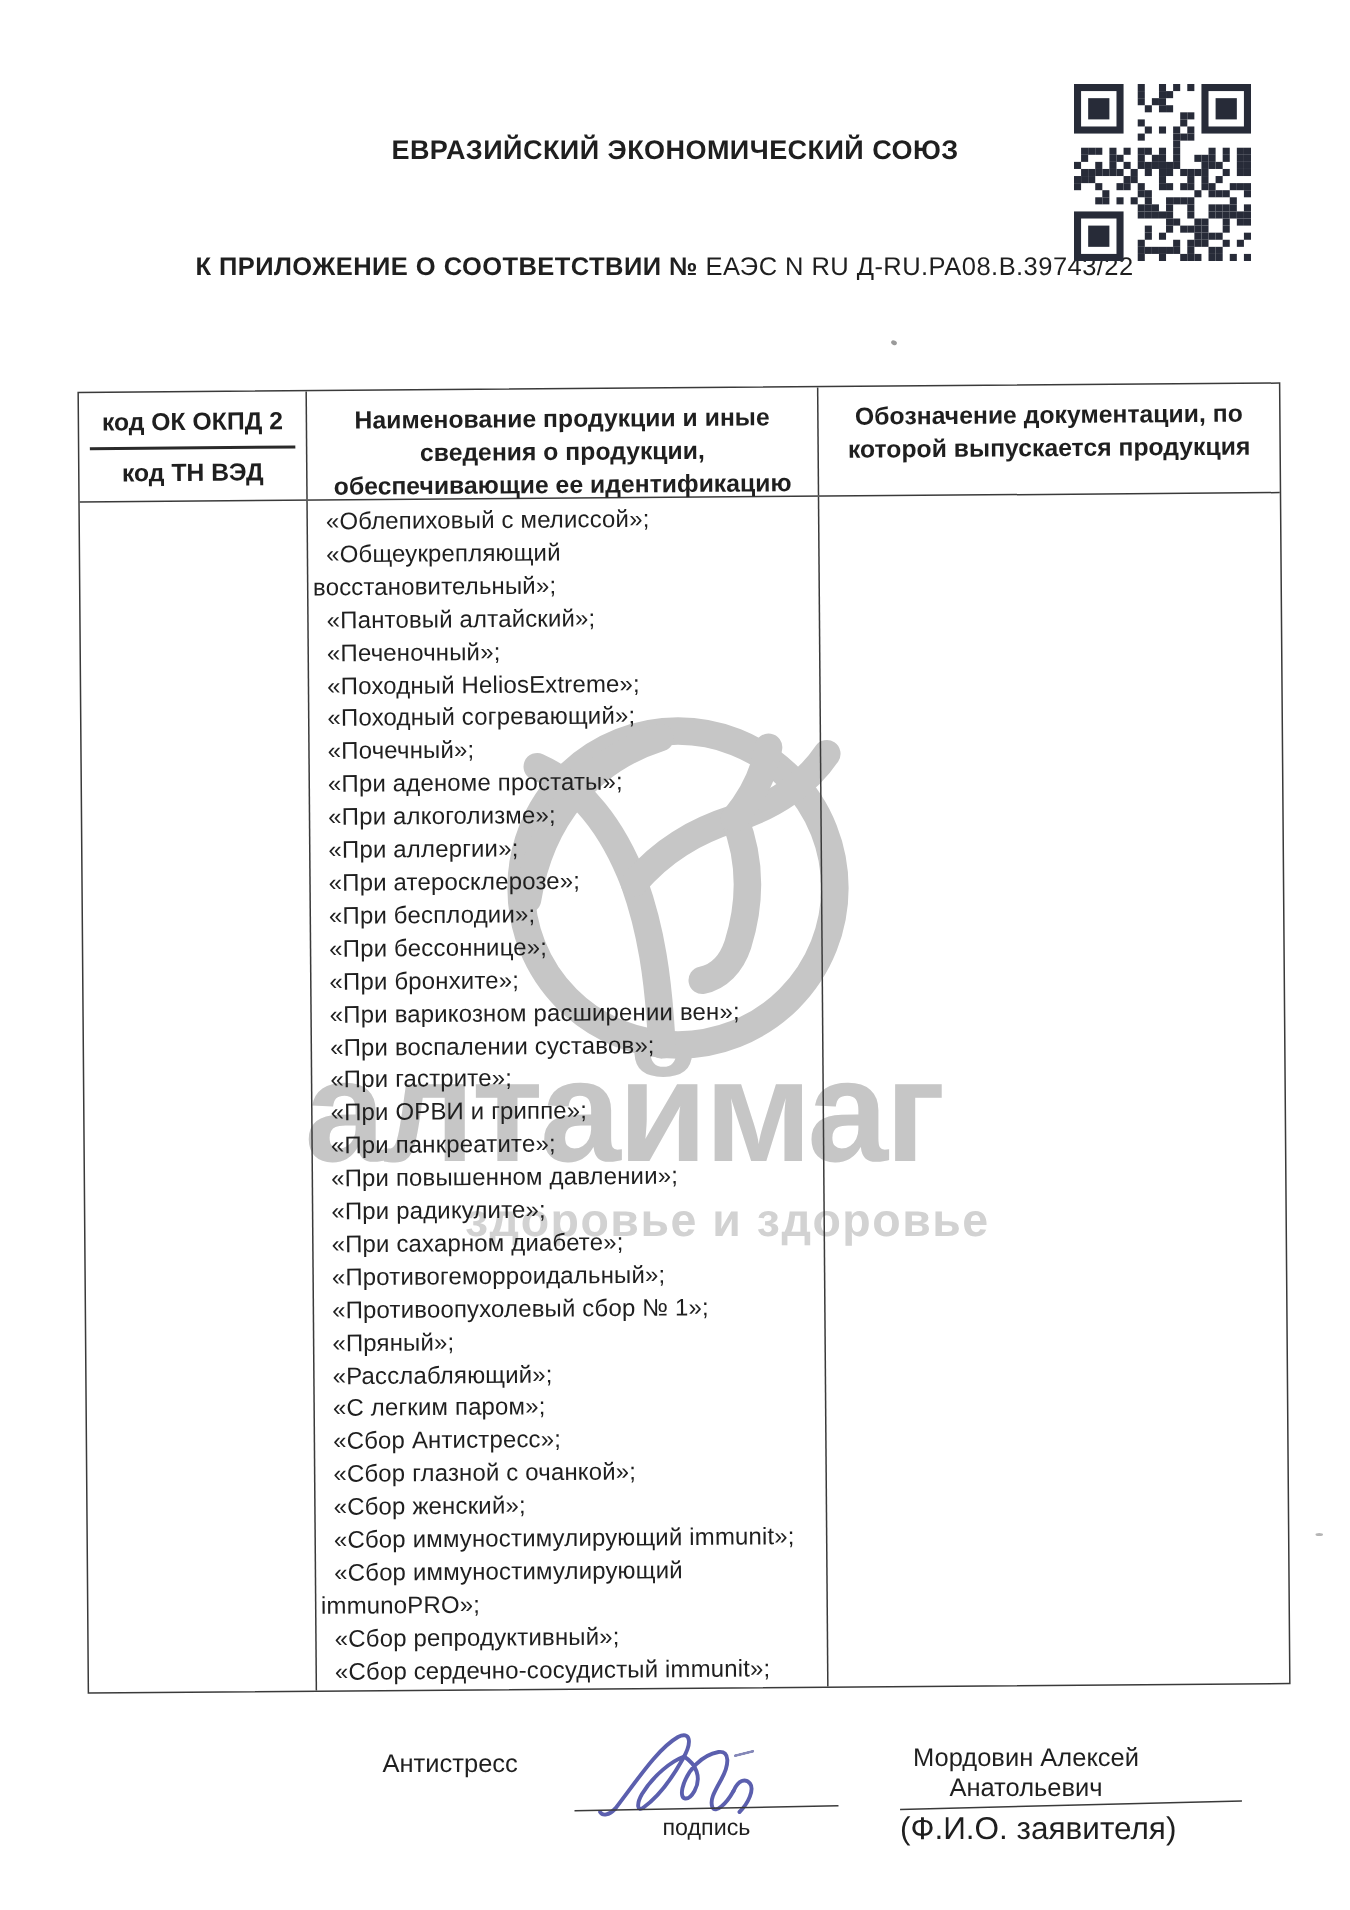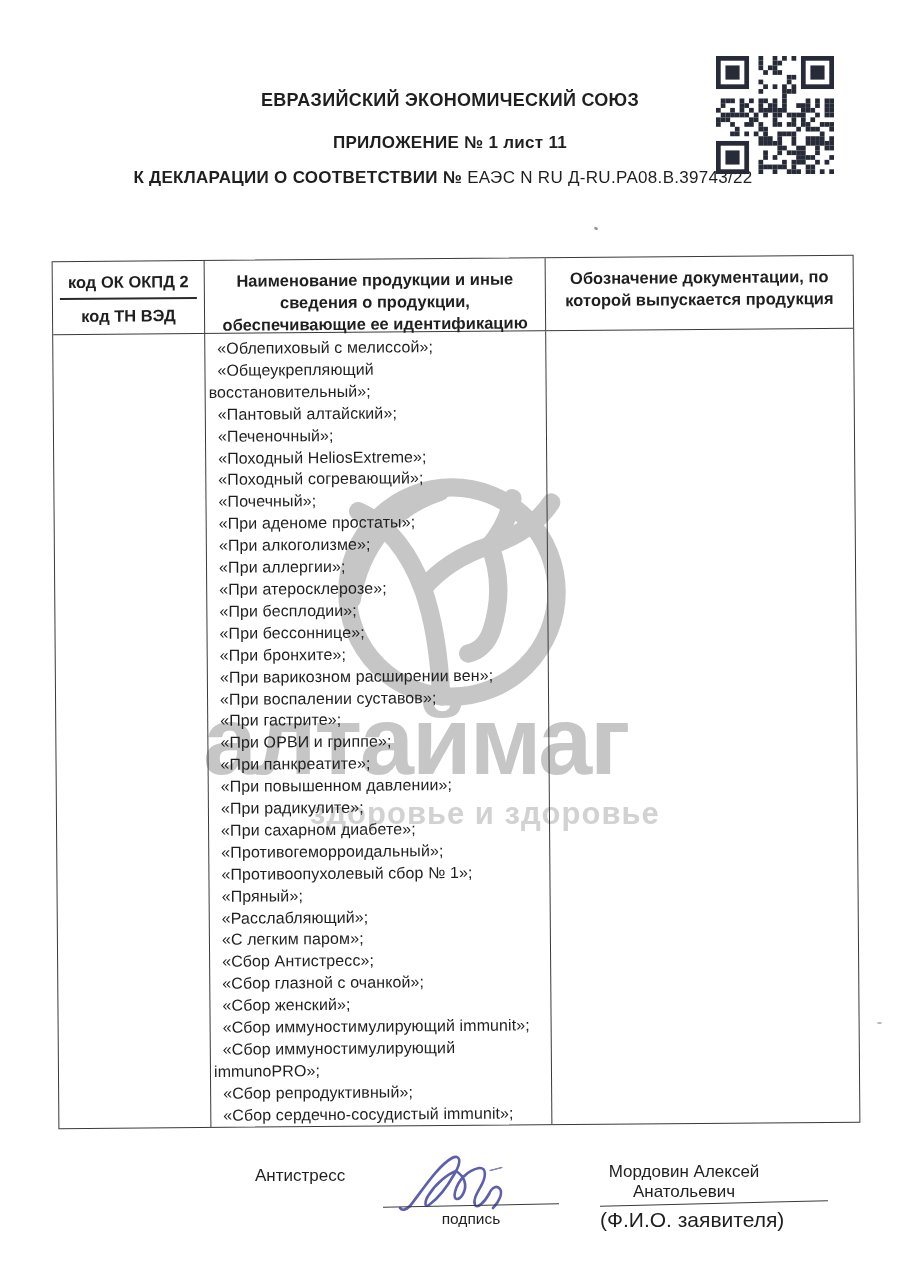--- a/index.html
+++ b/index.html
@@ -61,23 +61,22 @@
   
   .dot1 { position:absolute; left:594px; top:211px; width:4px; height:3px; background:#9a9a9a; border-radius:50%; transform:rotate(30deg); }
   .dot2 { position:absolute; left:877px; top:1006px; width:5px; height:2px; background:#b5b5b5; border-radius:50%; }
 </style>
 </head>
 <body>
 
 <div class="page">
 
   <div class="hdr-line hdr1">ЕВРАЗИЙСКИЙ ЭКОНОМИЧЕСКИЙ СОЮЗ</div>
-  <div class="hdr-line hdr2">ПРИЛОЖЕНИЕ № 1 лист 11</div>
   <div class="hdr-line hdr3">
-    <span>К ДЕКЛАРАЦИИ О СООТВЕТСТВИИ №</span>
+    <span>К ПРИЛОЖЕНИЕ О СООТВЕТСТВИИ №</span>
     <span class="num">ЕАЭС N RU Д-RU.РА08.В.39743/22</span>
   </div>
 
   <svg class="qr" id="qr-svg" viewBox="0 0 118 118">
       <rect x="42.48" y="0.00" width="4.72" height="4.72" fill="#272b38"></rect>
       <rect x="56.64" y="0.00" width="4.72" height="4.72" fill="#272b38"></rect>
       <rect x="66.08" y="0.00" width="4.72" height="4.72" fill="#272b38"></rect>
       <rect x="75.52" y="0.00" width="4.72" height="4.72" fill="#272b38"></rect>
       <rect x="42.48" y="4.72" width="4.72" height="4.72" fill="#272b38"></rect>
       <rect x="56.64" y="4.72" width="4.72" height="4.72" fill="#272b38"></rect>

